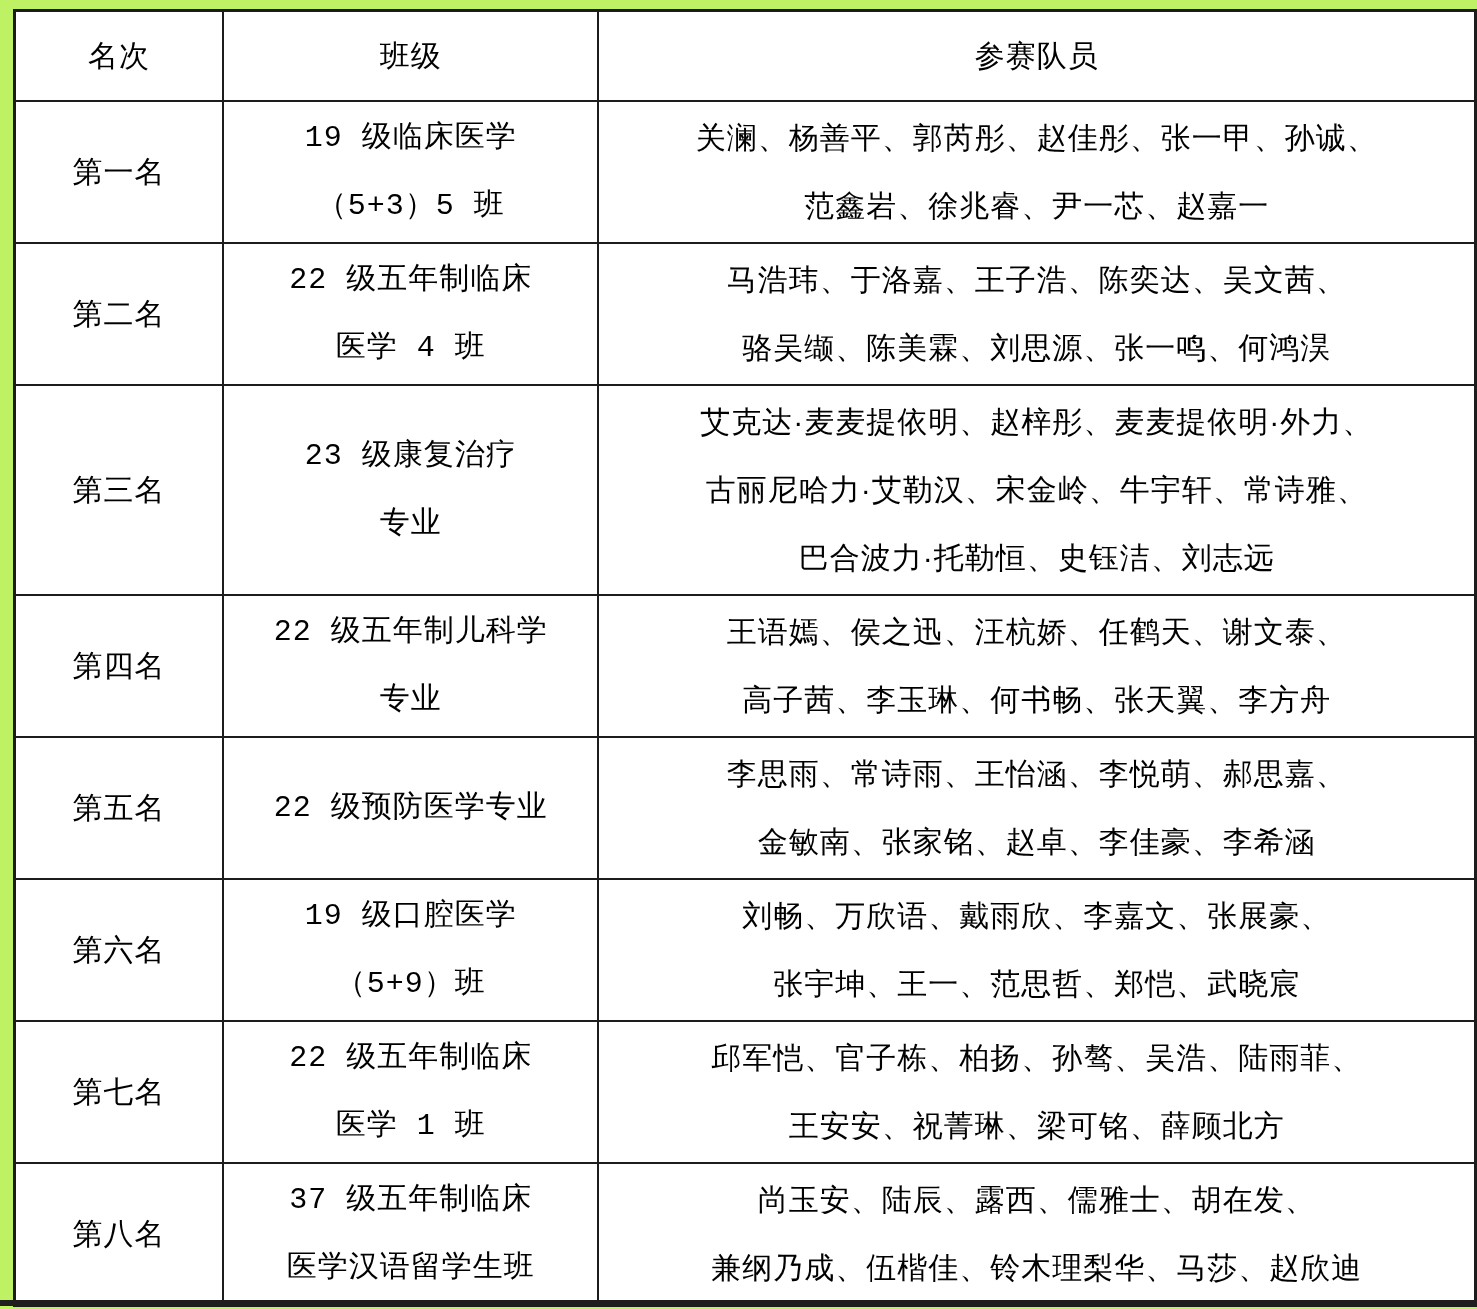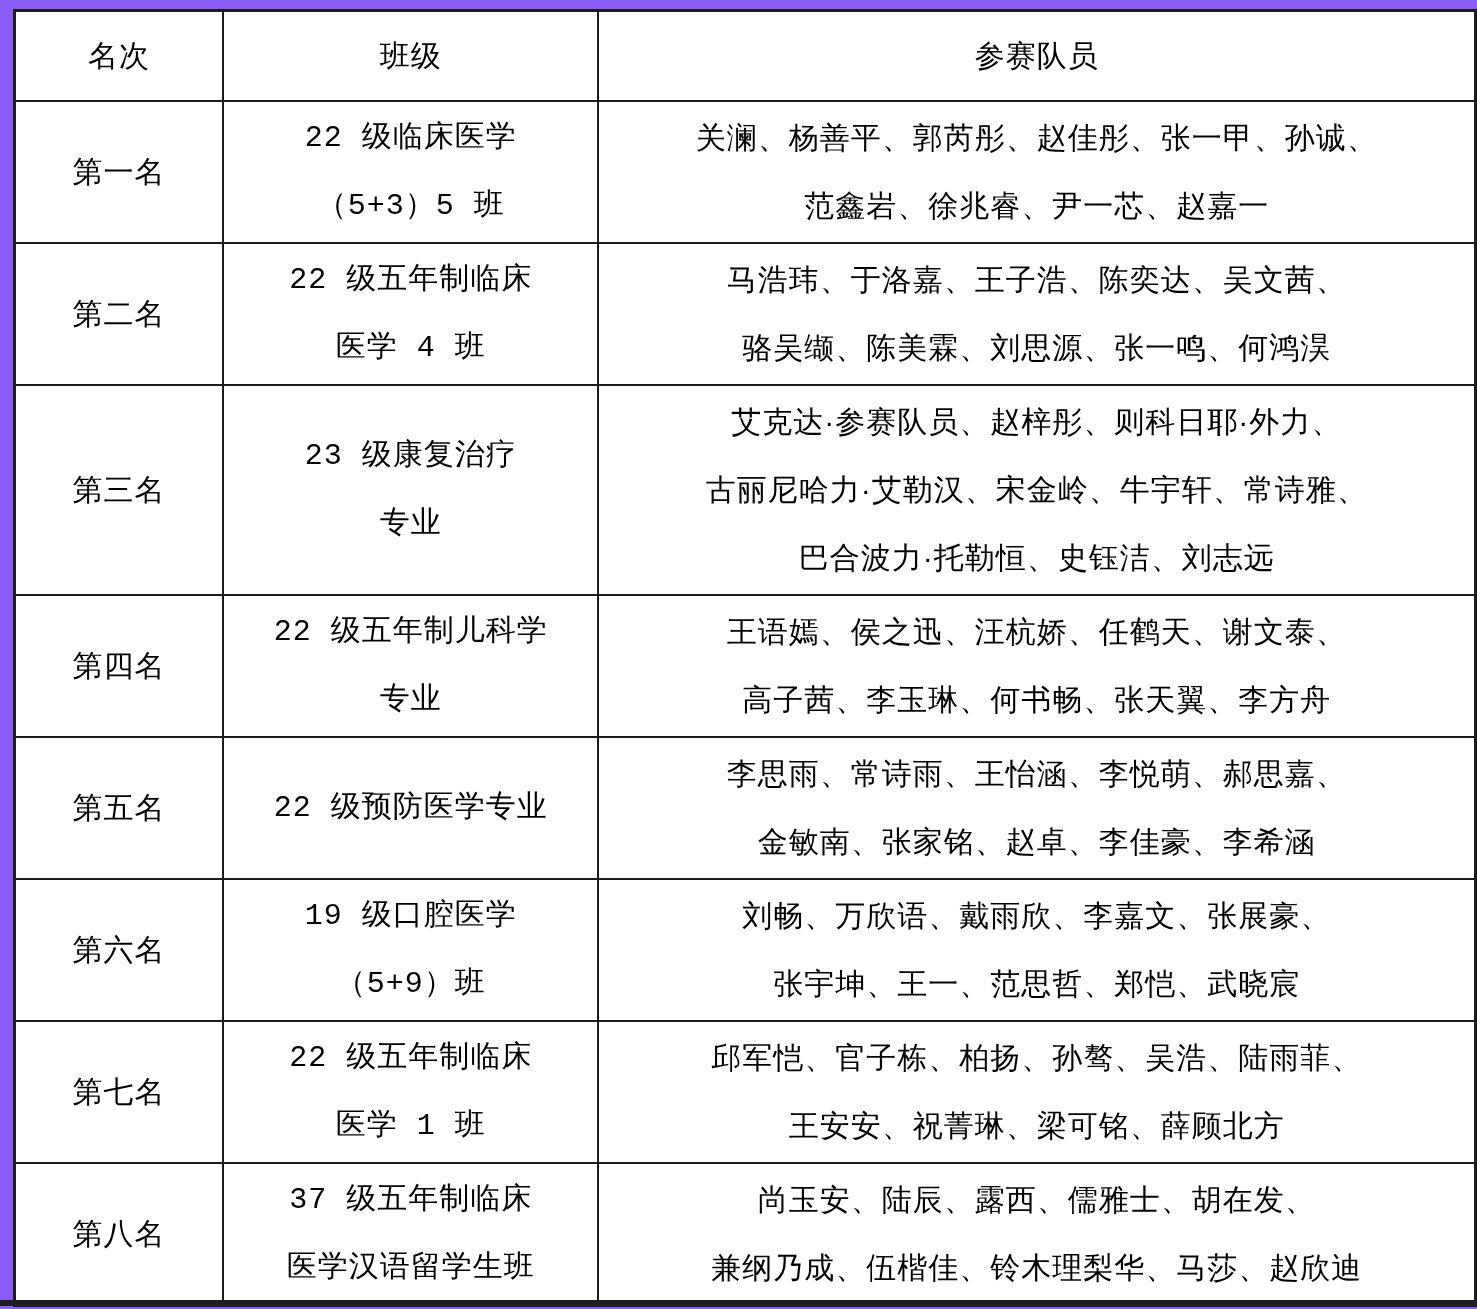--- a/index.html
+++ b/index.html
@@ -8,21 +8,21 @@
     background: #ffffff;
     width: 1477px;
     height: 1309px;
     overflow: hidden;
     font-family: "Liberation Sans", sans-serif;
   }
   .page {
     position: relative;
     width: 1477px;
     height: 1309px;
-    background: #8b5cf6;
+    background: #bef264;
   }
   table.results {
     position: absolute;
     left: 13px;
     top: 9px;
     border-collapse: collapse;
     table-layout: fixed;
     background: #ffffff;
   }
   table.results, table.results th, table.results td {
@@ -69,21 +69,21 @@
         <th class="col-class">班级</th>
         <th class="col-members">参赛队员</th>
       </tr>
     </thead>
     <tbody>
         <tr>
           <td class="col-rank">
             <div class="cell-line">第一名</div>
           </td>
           <td class="col-class">
-            <div class="cell-line">22 级临床医学</div>
+            <div class="cell-line">19 级临床医学</div>
             <div class="cell-line">（5+3）5 班</div>
           </td>
           <td class="col-members">
             <div class="cell-line">关澜、杨善平、郭芮彤、赵佳彤、张一甲、孙诚、</div>
             <div class="cell-line">范鑫岩、徐兆睿、尹一芯、赵嘉一</div>
           </td>
         </tr>
         <tr>
           <td class="col-rank">
             <div class="cell-line">第二名</div>
@@ -99,21 +99,21 @@
         </tr>
         <tr>
           <td class="col-rank">
             <div class="cell-line">第三名</div>
           </td>
           <td class="col-class">
             <div class="cell-line">23 级康复治疗</div>
             <div class="cell-line">专业</div>
           </td>
           <td class="col-members">
-            <div class="cell-line">艾克达·参赛队员、赵梓彤、则科日耶·外力、</div>
+            <div class="cell-line">艾克达·麦麦提依明、赵梓彤、麦麦提依明·外力、</div>
             <div class="cell-line">古丽尼哈力·艾勒汉、宋金岭、牛宇轩、常诗雅、</div>
             <div class="cell-line">巴合波力·托勒恒、史钰洁、刘志远</div>
           </td>
         </tr>
         <tr>
           <td class="col-rank">
             <div class="cell-line">第四名</div>
           </td>
           <td class="col-class">
             <div class="cell-line">22 级五年制儿科学</div>

